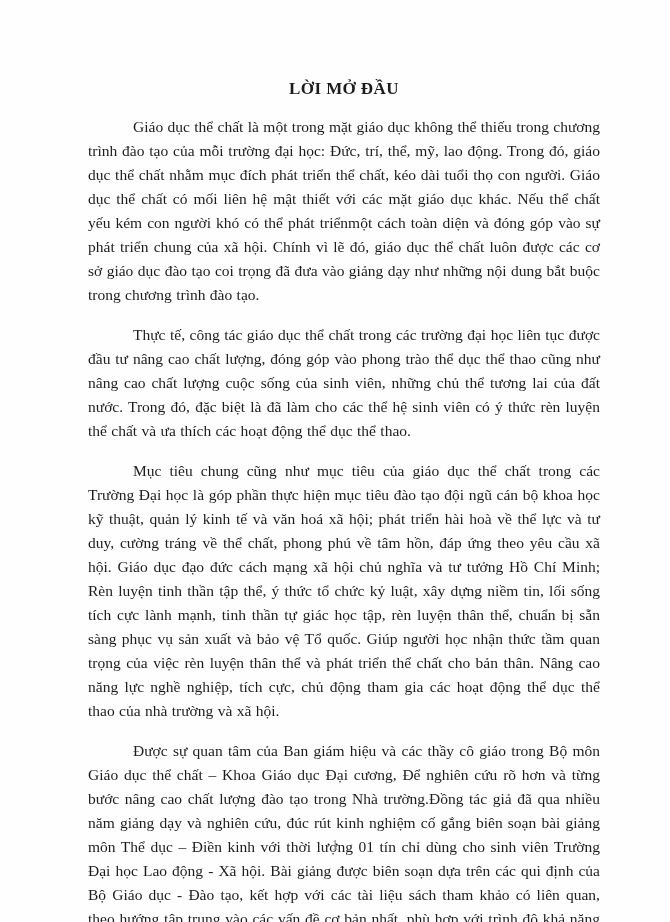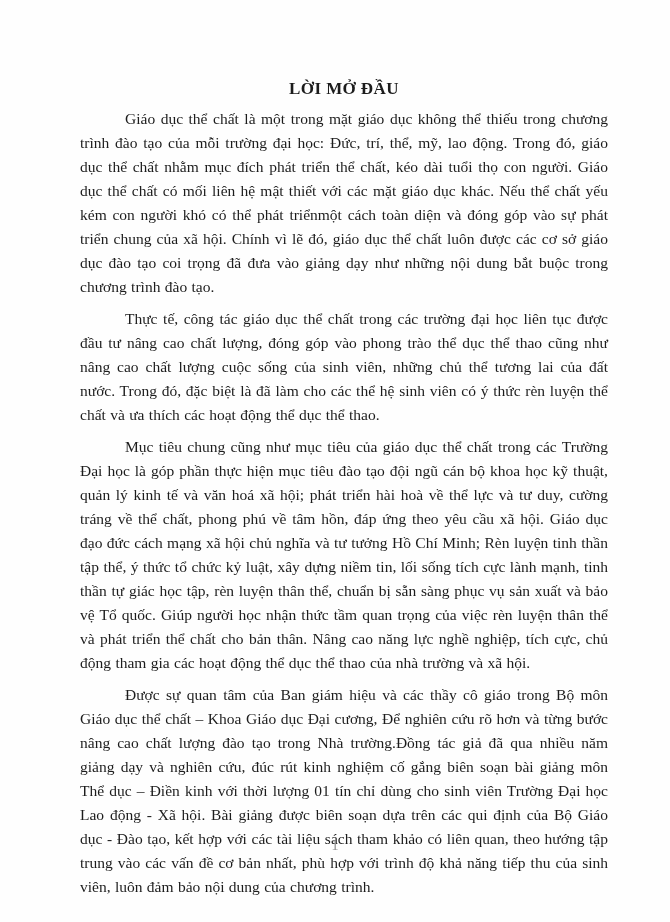--- a/index.html
+++ b/index.html
@@ -23,21 +23,21 @@
     width: 544px;
   }
   .doc-title {
     margin: 0 0 7px 0;
     text-align: center;
     font-size: 17px;
     font-weight: bold;
     letter-spacing: 0.4px;
   }
   .para {
-    margin: 8px;
+    margin: 16px;
     text-align: justify;
     text-indent: 45px;
     font-size: 15.5px;
     line-height: 24px;
     word-spacing: 0.5px;
   }
   .page-number {
     position: absolute;
     bottom: 68px;
     left: 0;

